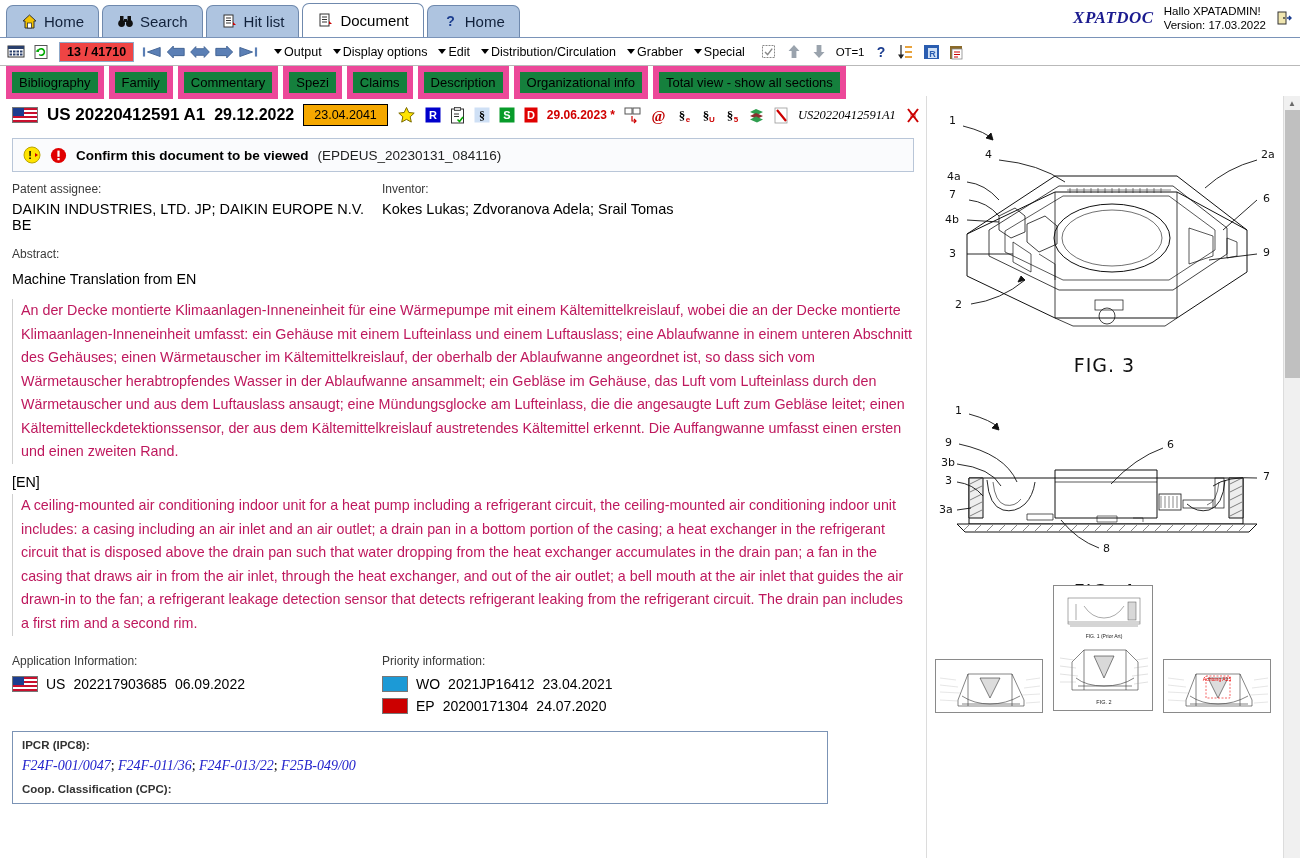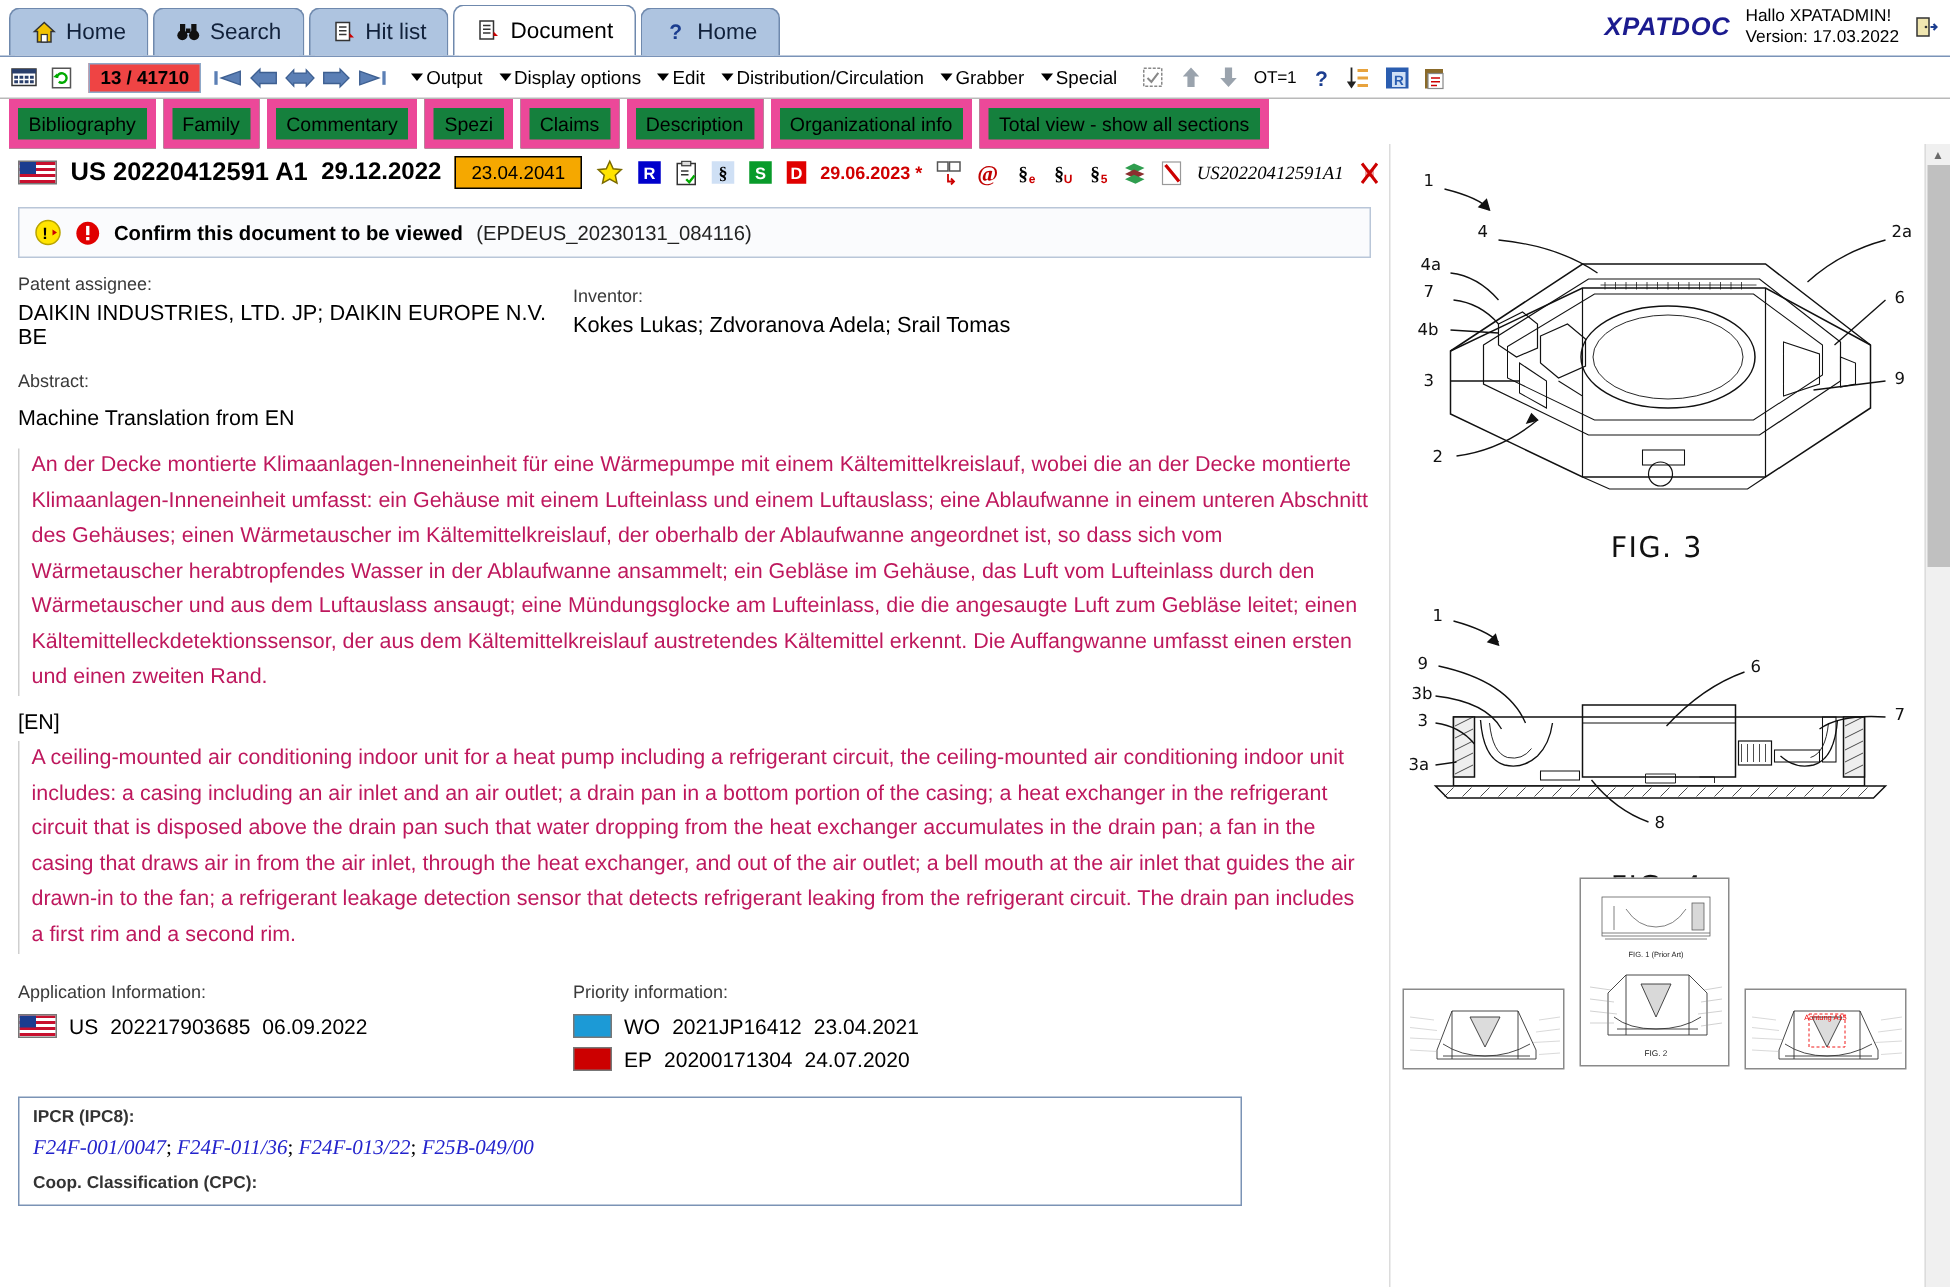--- a/index.html
+++ b/index.html
@@ -44,21 +44,21 @@
     z-index: 3;
   }
   .tab-icon { display:inline-flex; width:17px; height:17px; align-items:center; justify-content:center; }
 
   .brand {
     position: absolute;
     right: 8px; top: 4px;
     display: flex; align-items: center; gap: 10px;
   }
   .brand-logo {
-    font-family: Liberation Sans, sans-serif;
+    font-family: Liberation Serif, serif;
     font-style: italic;
     font-weight: bold;
     font-size: 17px;
     color: #1b1b8f;
     letter-spacing: 0.5px;
   }
   .brand-user { font-size: 11.5px; color: #000; line-height: 1.25; }
 
   
   .toolbar {
@@ -226,21 +226,20 @@
     color: #3a3a3a;
     padding-bottom: 5px;
   }
   .value-md {
     font-size: 14.5px;
     color: #000;
   }
   .two-col {
     display: flex;
     padding: 0 2px;
-    align-items: center;
   }
   .col-a { width: 370px; }
   .col-b { flex: 1; }
 
   .abs-wrap { padding: 14px 2px 0 2px; }
   .abs-body {
     border-left: 1px solid #cfcfcf;
     padding-left: 8px;
     margin-top: 12px;
   }

